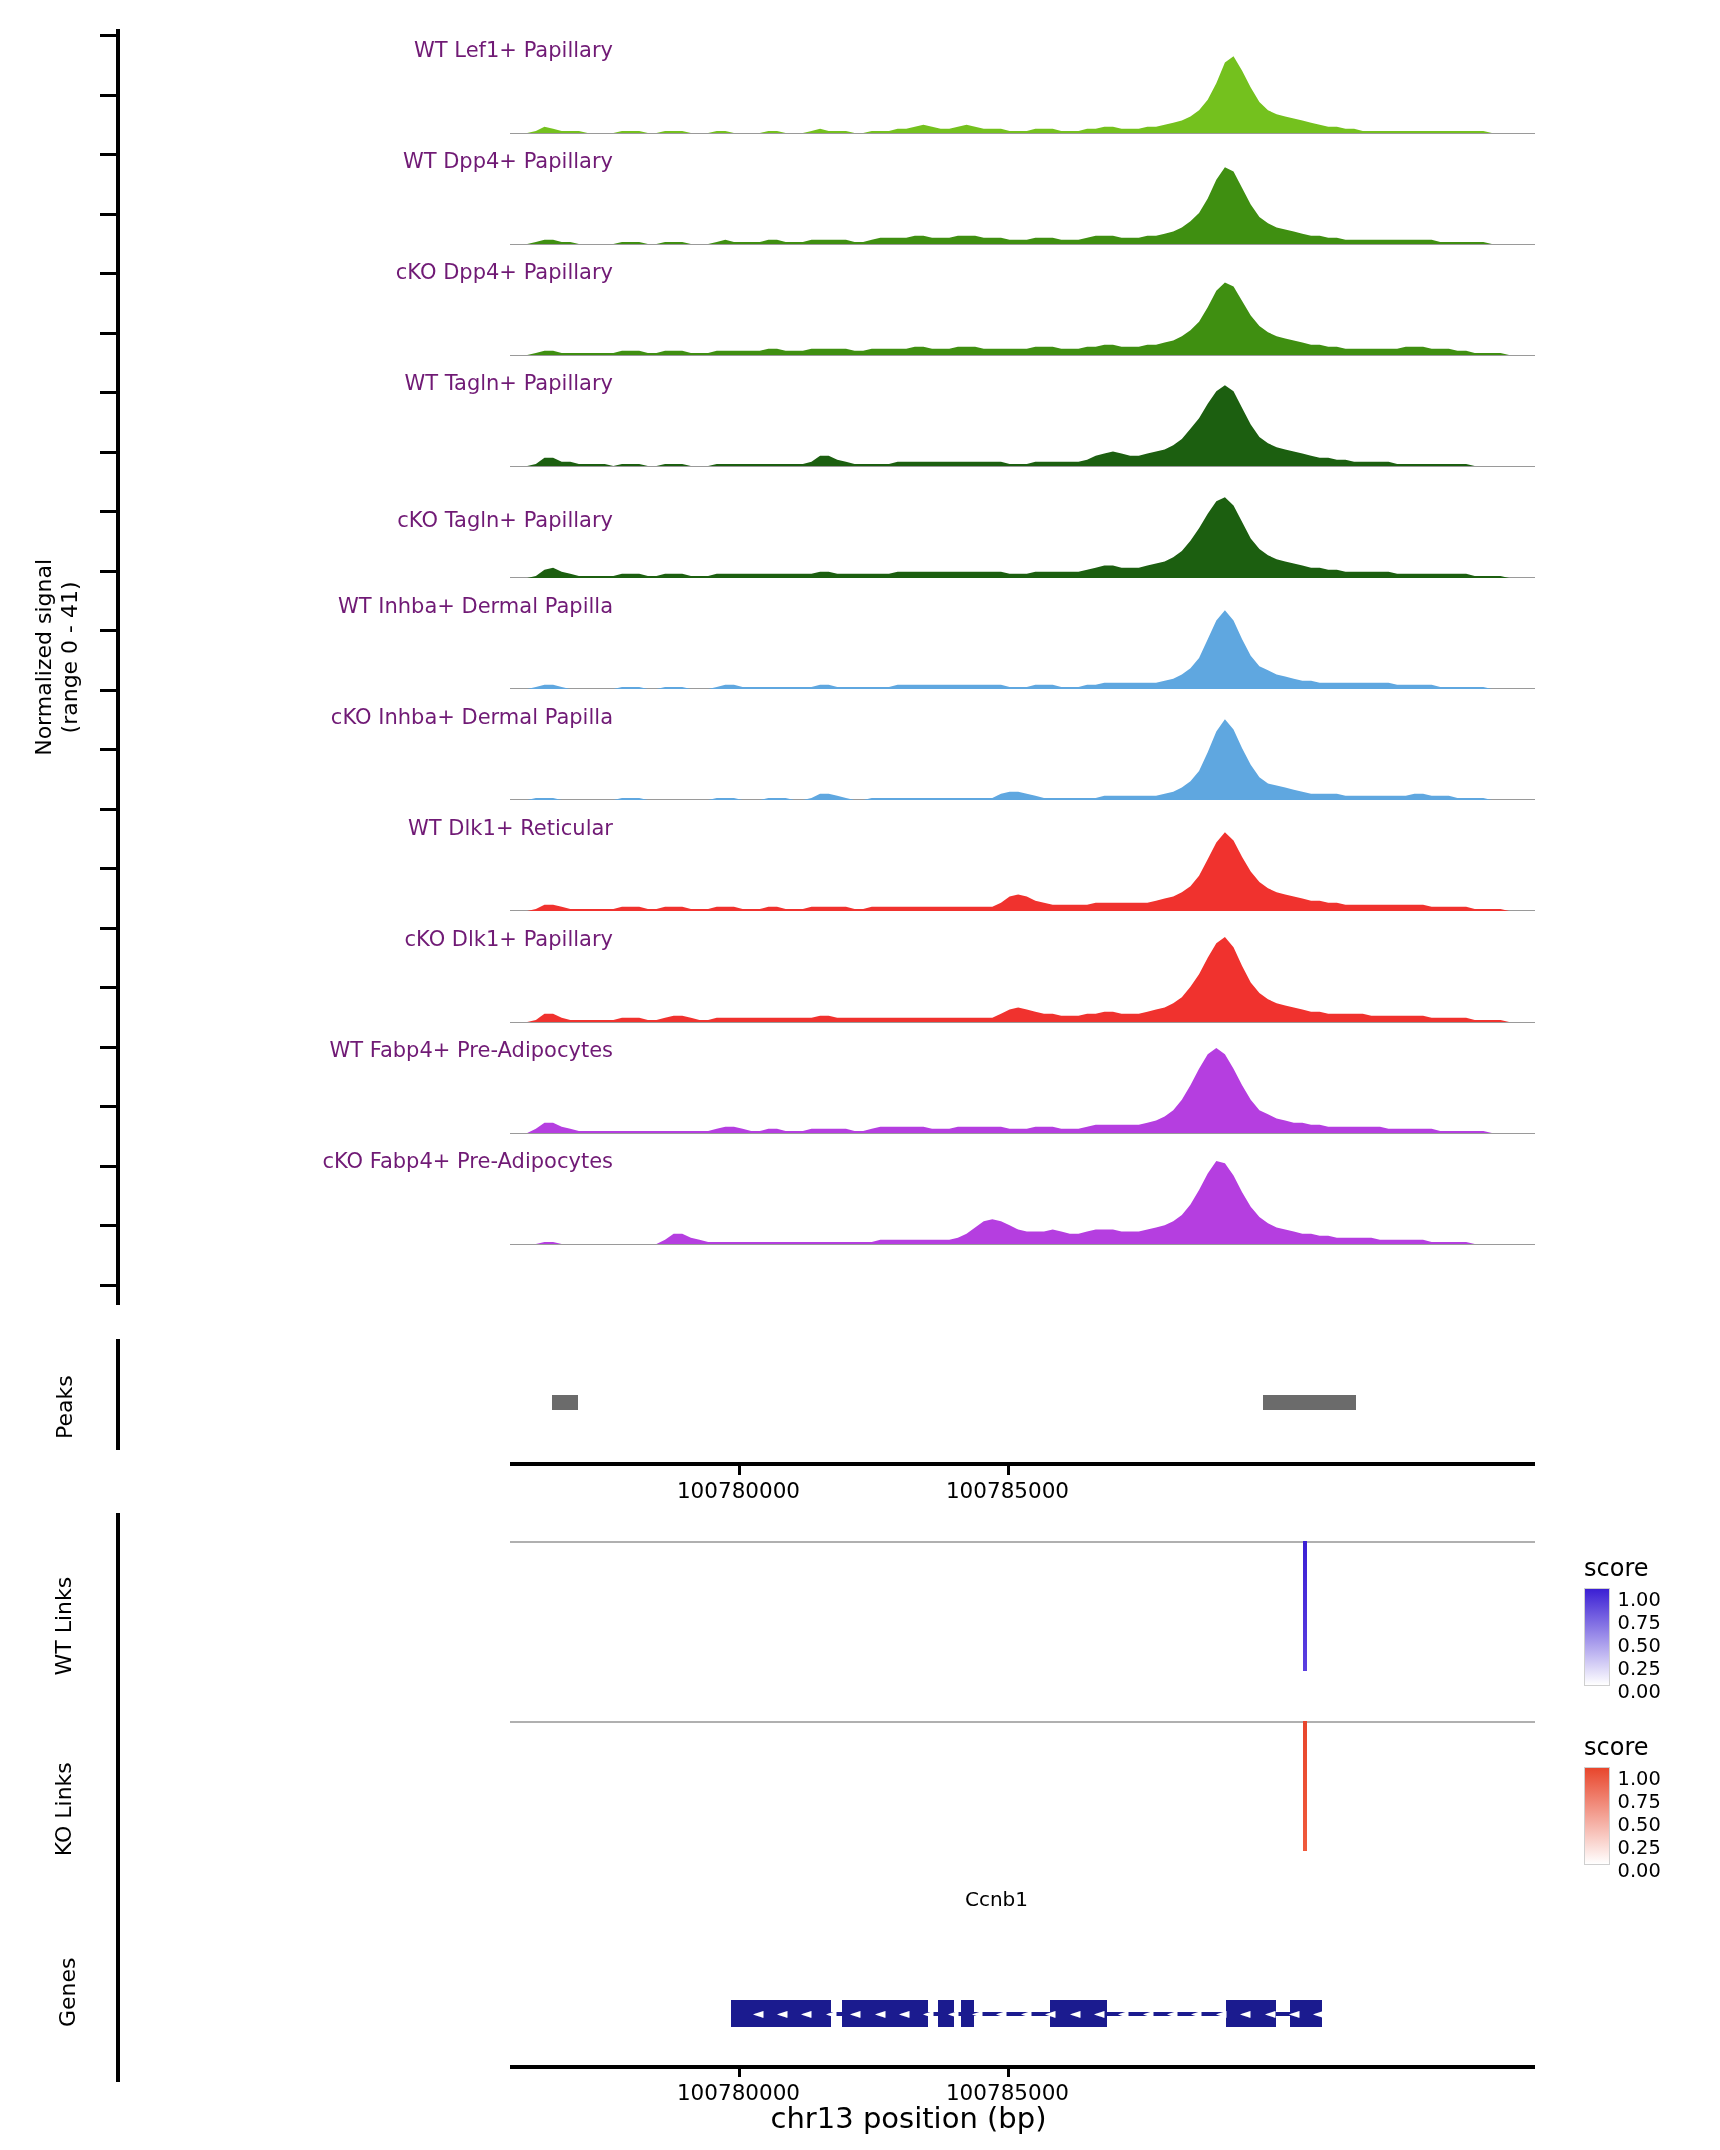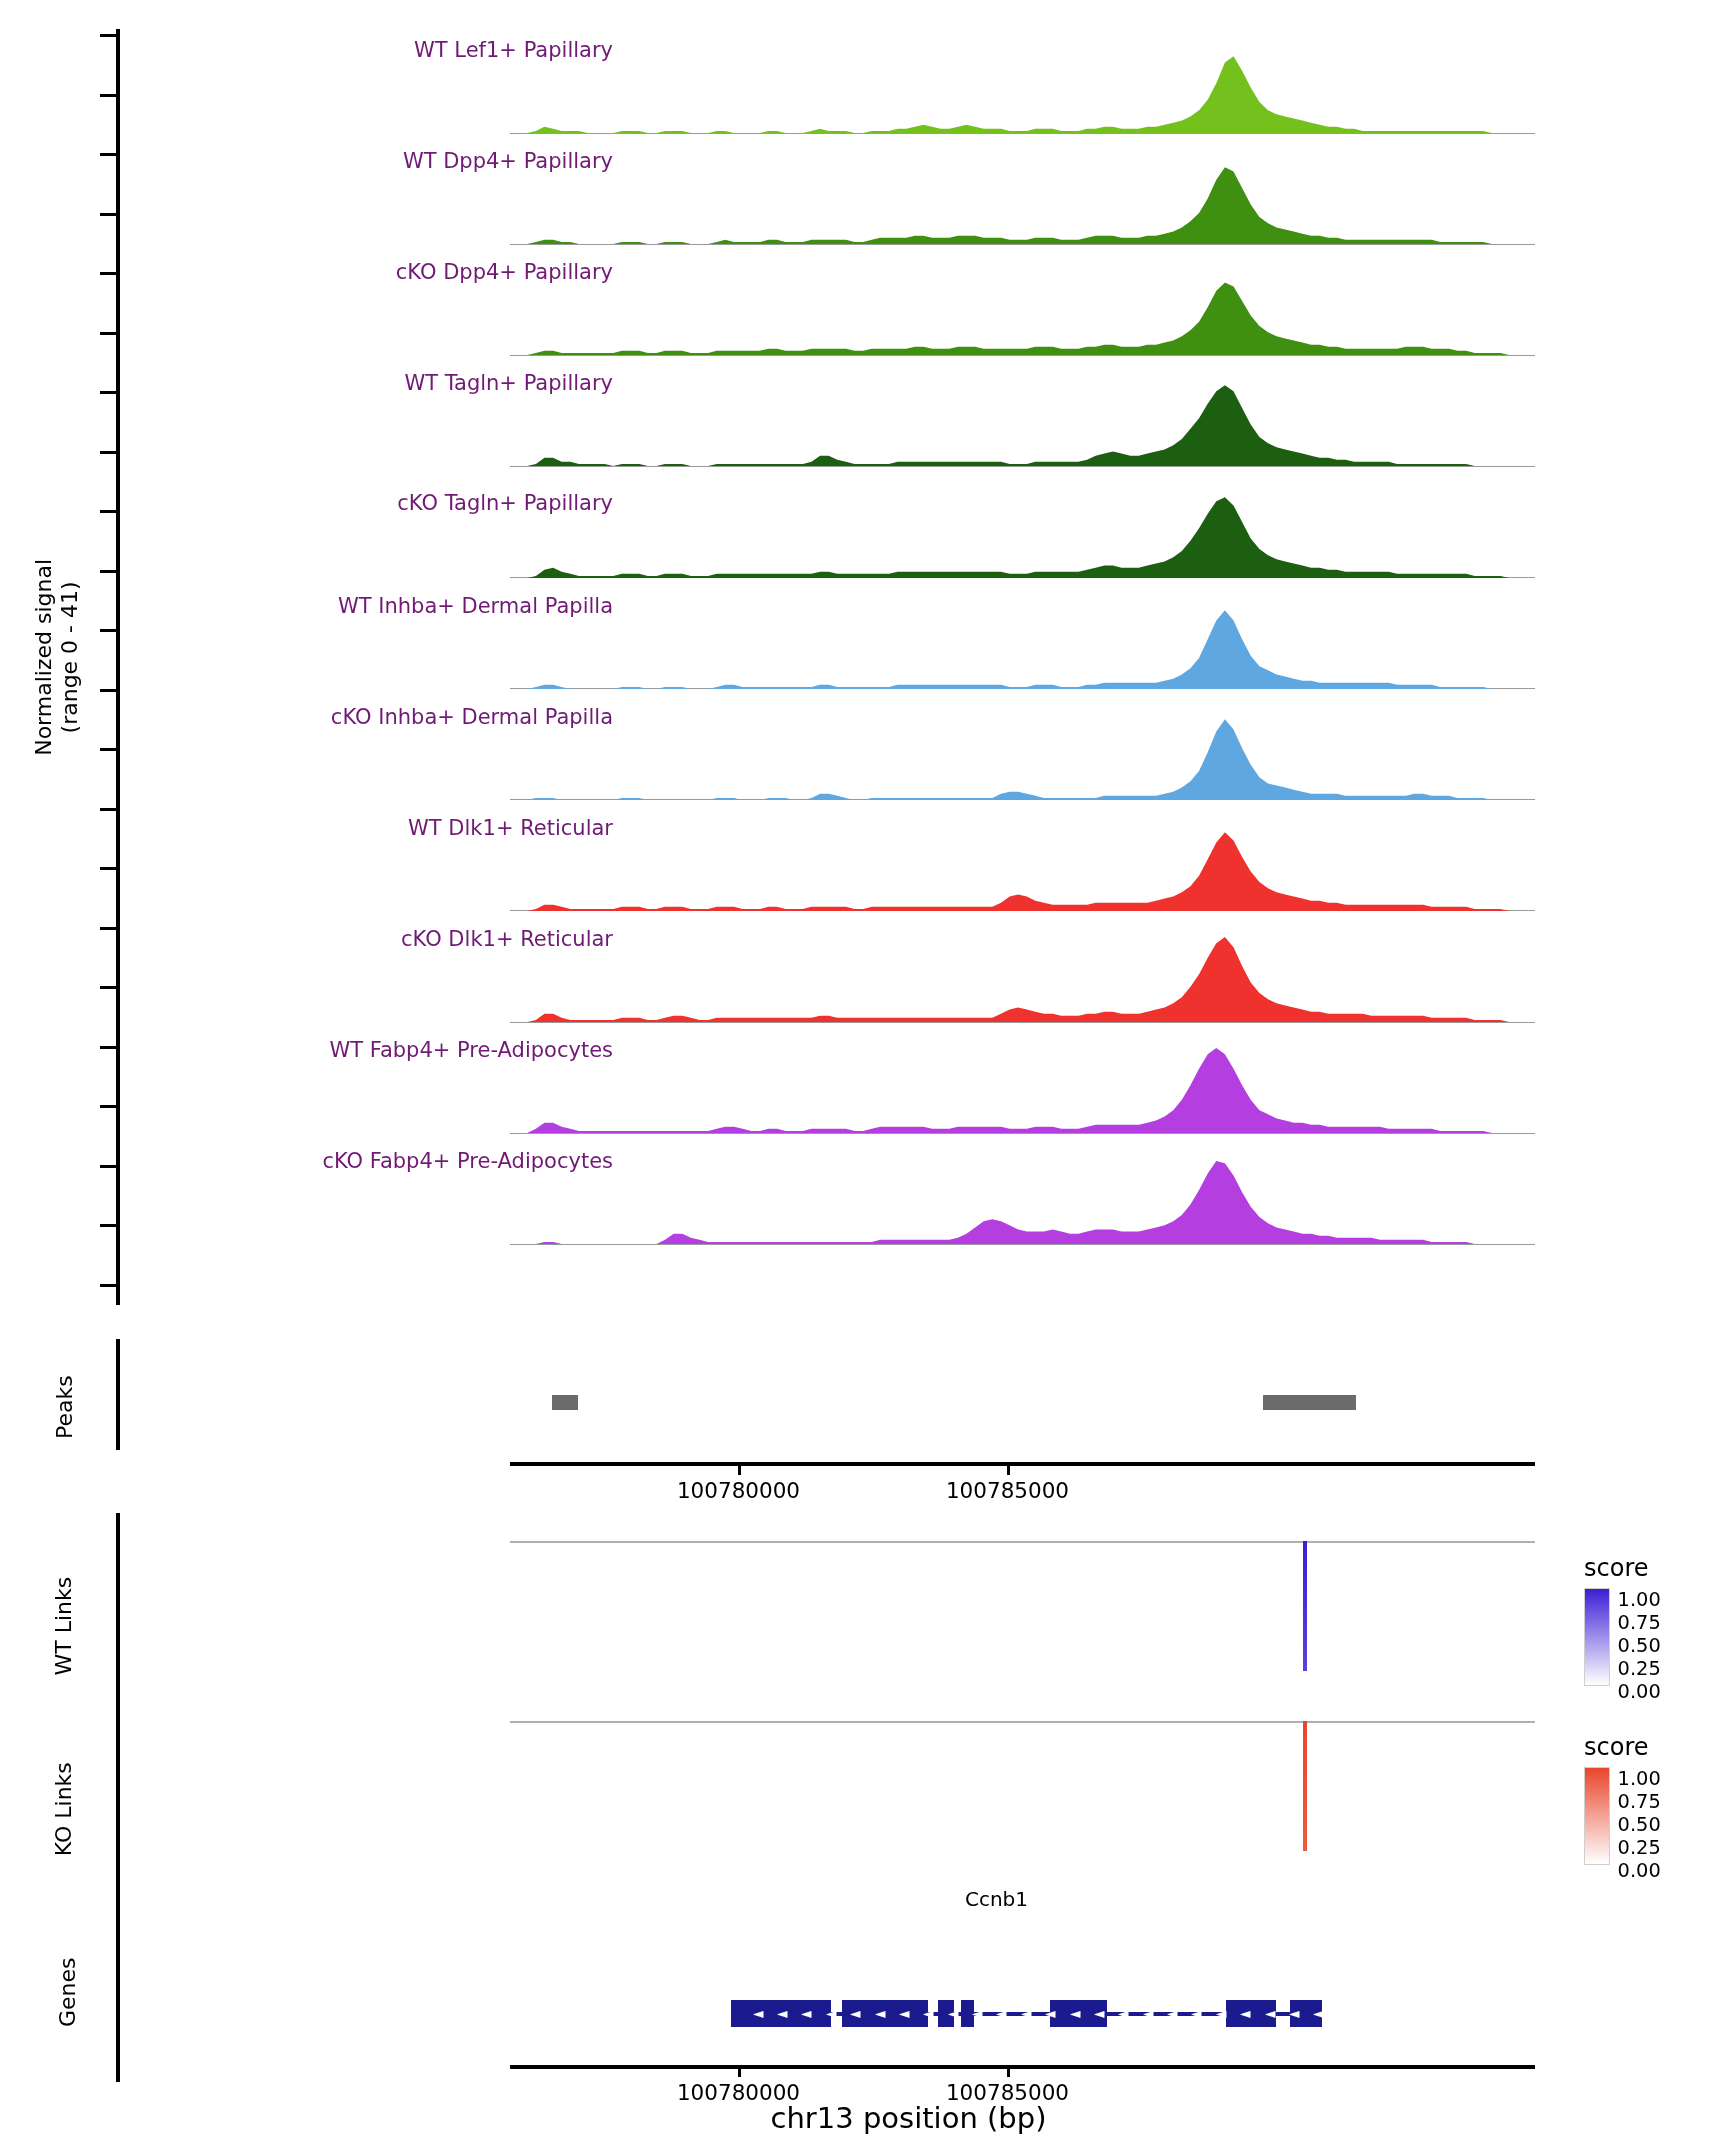--- a/index.html
+++ b/index.html
@@ -198,21 +198,21 @@
         <path d="M 0 118 L 0.0 118.0 L 12.0 118.0 L 24.0 118.0 L 36.1 115.1 L 48.1 112.2 L 60.1 112.2 L 72.1 115.1 L 84.1 115.1 L 96.1 115.1 L 108.2 115.1 L 120.2 115.1 L 132.2 115.1 L 144.2 115.1 L 156.2 112.2 L 168.2 112.2 L 180.3 112.2 L 192.3 115.1 L 204.3 115.1 L 216.3 112.2 L 228.3 112.2 L 240.3 112.2 L 252.4 115.1 L 264.4 115.1 L 276.4 115.1 L 288.4 112.2 L 300.4 112.2 L 312.4 112.2 L 324.5 112.2 L 336.5 112.2 L 348.5 112.2 L 360.5 109.4 L 372.5 109.4 L 384.5 112.2 L 396.6 112.2 L 408.6 112.2 L 420.6 109.4 L 432.6 109.4 L 444.6 109.4 L 456.6 109.4 L 468.7 109.4 L 480.7 112.2 L 492.7 112.2 L 504.7 109.4 L 516.7 109.4 L 528.7 109.4 L 540.8 109.4 L 552.8 109.4 L 564.8 106.5 L 576.8 106.5 L 588.8 109.4 L 600.8 109.4 L 612.9 109.4 L 624.9 106.5 L 636.9 106.5 L 648.9 106.5 L 660.9 109.4 L 672.9 109.4 L 685.0 109.4 L 697.0 109.4 L 709.0 109.4 L 721.0 109.4 L 733.0 106.5 L 745.0 106.5 L 757.1 106.5 L 769.1 109.4 L 781.1 109.4 L 793.1 109.4 L 805.1 106.5 L 817.1 106.5 L 829.2 103.6 L 841.2 103.6 L 853.2 106.5 L 865.2 106.5 L 877.2 106.5 L 889.2 103.6 L 901.3 103.6 L 913.3 100.7 L 925.3 97.9 L 937.3 92.1 L 949.3 83.5 L 961.3 72.0 L 973.4 51.8 L 985.4 28.8 L 997.4 17.3 L 1009.4 23.0 L 1021.4 43.2 L 1033.4 63.3 L 1045.5 77.7 L 1057.5 86.3 L 1069.5 92.1 L 1081.5 95.0 L 1093.5 97.9 L 1105.5 100.7 L 1117.6 103.6 L 1129.6 103.6 L 1141.6 106.5 L 1153.6 106.5 L 1165.6 109.4 L 1177.6 109.4 L 1189.7 109.4 L 1201.7 109.4 L 1213.7 109.4 L 1225.7 109.4 L 1237.7 109.4 L 1249.7 106.5 L 1261.8 106.5 L 1273.8 106.5 L 1285.8 109.4 L 1297.8 109.4 L 1309.8 109.4 L 1321.8 112.2 L 1333.9 112.2 L 1345.9 115.1 L 1357.9 115.1 L 1369.9 115.1 L 1381.9 115.1 L 1393.9 118.0 L 1406.0 118.0 L 1418.0 118.0 L 1430.0 118.0 L 1430 118 Z" fill="#3f8f11"></path>
       </svg>
     </div>
     <div class="track-label" style="top: 371px;">WT Tagln+ Papillary</div>
     <div class="baseline" style="top: 466px;"></div>
     <div class="track-plot" style="top: 381px; height: 85px;">
       <svg viewBox="0 0 1430 118" preserveAspectRatio="none">
         <path d="M 0 118 L 0.0 118.0 L 12.0 118.0 L 24.0 118.0 L 36.1 115.1 L 48.1 106.5 L 60.1 106.5 L 72.1 112.2 L 84.1 112.2 L 96.1 115.1 L 108.2 115.1 L 120.2 115.1 L 132.2 115.1 L 144.2 118.0 L 156.2 115.1 L 168.2 115.1 L 180.3 115.1 L 192.3 118.0 L 204.3 118.0 L 216.3 115.1 L 228.3 115.1 L 240.3 115.1 L 252.4 118.0 L 264.4 118.0 L 276.4 118.0 L 288.4 115.1 L 300.4 115.1 L 312.4 115.1 L 324.5 115.1 L 336.5 115.1 L 348.5 115.1 L 360.5 115.1 L 372.5 115.1 L 384.5 115.1 L 396.6 115.1 L 408.6 115.1 L 420.6 112.2 L 432.6 103.6 L 444.6 103.6 L 456.6 109.4 L 468.7 112.2 L 480.7 115.1 L 492.7 115.1 L 504.7 115.1 L 516.7 115.1 L 528.7 115.1 L 540.8 112.2 L 552.8 112.2 L 564.8 112.2 L 576.8 112.2 L 588.8 112.2 L 600.8 112.2 L 612.9 112.2 L 624.9 112.2 L 636.9 112.2 L 648.9 112.2 L 660.9 112.2 L 672.9 112.2 L 685.0 112.2 L 697.0 115.1 L 709.0 115.1 L 721.0 115.1 L 733.0 112.2 L 745.0 112.2 L 757.1 112.2 L 769.1 112.2 L 781.1 112.2 L 793.1 112.2 L 805.1 109.4 L 817.1 103.6 L 829.2 100.7 L 841.2 97.9 L 853.2 100.7 L 865.2 103.6 L 877.2 103.6 L 889.2 100.7 L 901.3 97.9 L 913.3 95.0 L 925.3 89.2 L 937.3 80.6 L 949.3 66.2 L 961.3 51.8 L 973.4 31.7 L 985.4 14.4 L 997.4 5.8 L 1009.4 14.4 L 1021.4 37.4 L 1033.4 60.4 L 1045.5 77.7 L 1057.5 86.3 L 1069.5 92.1 L 1081.5 95.0 L 1093.5 97.9 L 1105.5 100.7 L 1117.6 103.6 L 1129.6 106.5 L 1141.6 106.5 L 1153.6 109.4 L 1165.6 109.4 L 1177.6 112.2 L 1189.7 112.2 L 1201.7 112.2 L 1213.7 112.2 L 1225.7 112.2 L 1237.7 115.1 L 1249.7 115.1 L 1261.8 115.1 L 1273.8 115.1 L 1285.8 115.1 L 1297.8 115.1 L 1309.8 115.1 L 1321.8 115.1 L 1333.9 115.1 L 1345.9 118.0 L 1357.9 118.0 L 1369.9 118.0 L 1381.9 118.0 L 1393.9 118.0 L 1406.0 118.0 L 1418.0 118.0 L 1430.0 118.0 L 1430 118 Z" fill="#1c5f10"></path>
       </svg>
     </div>
-    <div class="track-label" style="top: 491px;">cKO Tagln+ Papillary</div>
+    <div class="track-label" style="top: 508px;">cKO Tagln+ Papillary</div>
     <div class="baseline" style="top: 577px;"></div>
     <div class="track-plot" style="top: 493px; height: 85px;">
       <svg viewBox="0 0 1430 118" preserveAspectRatio="none">
         <path d="M 0 118 L 0.0 118.0 L 12.0 118.0 L 24.0 118.0 L 36.1 115.1 L 48.1 106.5 L 60.1 103.6 L 72.1 109.4 L 84.1 112.2 L 96.1 115.1 L 108.2 115.1 L 120.2 115.1 L 132.2 115.1 L 144.2 115.1 L 156.2 112.2 L 168.2 112.2 L 180.3 112.2 L 192.3 115.1 L 204.3 115.1 L 216.3 112.2 L 228.3 112.2 L 240.3 112.2 L 252.4 115.1 L 264.4 115.1 L 276.4 115.1 L 288.4 112.2 L 300.4 112.2 L 312.4 112.2 L 324.5 112.2 L 336.5 112.2 L 348.5 112.2 L 360.5 112.2 L 372.5 112.2 L 384.5 112.2 L 396.6 112.2 L 408.6 112.2 L 420.6 112.2 L 432.6 109.4 L 444.6 109.4 L 456.6 112.2 L 468.7 112.2 L 480.7 112.2 L 492.7 112.2 L 504.7 112.2 L 516.7 112.2 L 528.7 112.2 L 540.8 109.4 L 552.8 109.4 L 564.8 109.4 L 576.8 109.4 L 588.8 109.4 L 600.8 109.4 L 612.9 109.4 L 624.9 109.4 L 636.9 109.4 L 648.9 109.4 L 660.9 109.4 L 672.9 109.4 L 685.0 109.4 L 697.0 112.2 L 709.0 112.2 L 721.0 112.2 L 733.0 109.4 L 745.0 109.4 L 757.1 109.4 L 769.1 109.4 L 781.1 109.4 L 793.1 109.4 L 805.1 106.5 L 817.1 103.6 L 829.2 100.7 L 841.2 100.7 L 853.2 103.6 L 865.2 103.6 L 877.2 103.6 L 889.2 100.7 L 901.3 97.9 L 913.3 95.0 L 925.3 89.2 L 937.3 80.6 L 949.3 66.2 L 961.3 48.9 L 973.4 28.8 L 985.4 11.5 L 997.4 5.8 L 1009.4 17.3 L 1021.4 40.3 L 1033.4 63.3 L 1045.5 77.7 L 1057.5 86.3 L 1069.5 92.1 L 1081.5 95.0 L 1093.5 97.9 L 1105.5 100.7 L 1117.6 103.6 L 1129.6 103.6 L 1141.6 106.5 L 1153.6 106.5 L 1165.6 109.4 L 1177.6 109.4 L 1189.7 109.4 L 1201.7 109.4 L 1213.7 109.4 L 1225.7 109.4 L 1237.7 112.2 L 1249.7 112.2 L 1261.8 112.2 L 1273.8 112.2 L 1285.8 112.2 L 1297.8 112.2 L 1309.8 112.2 L 1321.8 112.2 L 1333.9 112.2 L 1345.9 115.1 L 1357.9 115.1 L 1369.9 115.1 L 1381.9 115.1 L 1393.9 118.0 L 1406.0 118.0 L 1418.0 118.0 L 1430.0 118.0 L 1430 118 Z" fill="#1c5f10"></path>
       </svg>
     </div>
     <div class="track-label" style="top: 594px;">WT Inhba+ Dermal Papilla</div>
     <div class="baseline" style="top: 688px;"></div>
     <div class="track-plot" style="top: 604px; height: 85px;">
       <svg viewBox="0 0 1430 118" preserveAspectRatio="none">
@@ -226,21 +226,21 @@
         <path d="M 0 118 L 0.0 118.0 L 12.0 118.0 L 24.0 118.0 L 36.1 115.1 L 48.1 115.1 L 60.1 115.1 L 72.1 118.0 L 84.1 118.0 L 96.1 118.0 L 108.2 118.0 L 120.2 118.0 L 132.2 118.0 L 144.2 118.0 L 156.2 115.1 L 168.2 115.1 L 180.3 115.1 L 192.3 118.0 L 204.3 118.0 L 216.3 118.0 L 228.3 118.0 L 240.3 118.0 L 252.4 118.0 L 264.4 118.0 L 276.4 118.0 L 288.4 115.1 L 300.4 115.1 L 312.4 115.1 L 324.5 118.0 L 336.5 118.0 L 348.5 118.0 L 360.5 115.1 L 372.5 115.1 L 384.5 115.1 L 396.6 118.0 L 408.6 118.0 L 420.6 115.1 L 432.6 109.4 L 444.6 109.4 L 456.6 112.2 L 468.7 115.1 L 480.7 118.0 L 492.7 118.0 L 504.7 115.1 L 516.7 115.1 L 528.7 115.1 L 540.8 115.1 L 552.8 115.1 L 564.8 115.1 L 576.8 115.1 L 588.8 115.1 L 600.8 115.1 L 612.9 115.1 L 624.9 115.1 L 636.9 115.1 L 648.9 115.1 L 660.9 115.1 L 672.9 115.1 L 685.0 109.4 L 697.0 106.5 L 709.0 106.5 L 721.0 109.4 L 733.0 112.2 L 745.0 115.1 L 757.1 115.1 L 769.1 115.1 L 781.1 115.1 L 793.1 115.1 L 805.1 115.1 L 817.1 115.1 L 829.2 112.2 L 841.2 112.2 L 853.2 112.2 L 865.2 112.2 L 877.2 112.2 L 889.2 112.2 L 901.3 112.2 L 913.3 109.4 L 925.3 106.5 L 937.3 100.7 L 949.3 92.1 L 961.3 77.7 L 973.4 51.8 L 985.4 23.0 L 997.4 5.8 L 1009.4 20.1 L 1021.4 46.0 L 1033.4 69.1 L 1045.5 86.3 L 1057.5 95.0 L 1069.5 97.9 L 1081.5 100.7 L 1093.5 103.6 L 1105.5 106.5 L 1117.6 109.4 L 1129.6 109.4 L 1141.6 109.4 L 1153.6 109.4 L 1165.6 112.2 L 1177.6 112.2 L 1189.7 112.2 L 1201.7 112.2 L 1213.7 112.2 L 1225.7 112.2 L 1237.7 112.2 L 1249.7 112.2 L 1261.8 109.4 L 1273.8 109.4 L 1285.8 112.2 L 1297.8 112.2 L 1309.8 112.2 L 1321.8 115.1 L 1333.9 115.1 L 1345.9 115.1 L 1357.9 115.1 L 1369.9 118.0 L 1381.9 118.0 L 1393.9 118.0 L 1406.0 118.0 L 1418.0 118.0 L 1430.0 118.0 L 1430 118 Z" fill="#5fa7e0"></path>
       </svg>
     </div>
     <div class="track-label" style="top: 816px;">WT Dlk1+ Reticular</div>
     <div class="baseline" style="top: 910px;"></div>
     <div class="track-plot" style="top: 826px; height: 85px;">
       <svg viewBox="0 0 1430 118" preserveAspectRatio="none">
         <path d="M 0 118 L 0.0 118.0 L 12.0 118.0 L 24.0 118.0 L 36.1 115.1 L 48.1 109.4 L 60.1 109.4 L 72.1 112.2 L 84.1 115.1 L 96.1 115.1 L 108.2 115.1 L 120.2 115.1 L 132.2 115.1 L 144.2 115.1 L 156.2 112.2 L 168.2 112.2 L 180.3 112.2 L 192.3 115.1 L 204.3 115.1 L 216.3 112.2 L 228.3 112.2 L 240.3 112.2 L 252.4 115.1 L 264.4 115.1 L 276.4 115.1 L 288.4 112.2 L 300.4 112.2 L 312.4 112.2 L 324.5 115.1 L 336.5 115.1 L 348.5 115.1 L 360.5 112.2 L 372.5 112.2 L 384.5 115.1 L 396.6 115.1 L 408.6 115.1 L 420.6 112.2 L 432.6 112.2 L 444.6 112.2 L 456.6 112.2 L 468.7 112.2 L 480.7 115.1 L 492.7 115.1 L 504.7 112.2 L 516.7 112.2 L 528.7 112.2 L 540.8 112.2 L 552.8 112.2 L 564.8 112.2 L 576.8 112.2 L 588.8 112.2 L 600.8 112.2 L 612.9 112.2 L 624.9 112.2 L 636.9 112.2 L 648.9 112.2 L 660.9 112.2 L 672.9 112.2 L 685.0 106.5 L 697.0 97.9 L 709.0 95.0 L 721.0 97.9 L 733.0 103.6 L 745.0 106.5 L 757.1 109.4 L 769.1 109.4 L 781.1 109.4 L 793.1 109.4 L 805.1 109.4 L 817.1 106.5 L 829.2 106.5 L 841.2 106.5 L 853.2 106.5 L 865.2 106.5 L 877.2 106.5 L 889.2 106.5 L 901.3 103.6 L 913.3 100.7 L 925.3 97.9 L 937.3 92.1 L 949.3 83.5 L 961.3 69.1 L 973.4 46.0 L 985.4 23.0 L 997.4 8.6 L 1009.4 20.1 L 1021.4 43.2 L 1033.4 63.3 L 1045.5 77.7 L 1057.5 86.3 L 1069.5 92.1 L 1081.5 95.0 L 1093.5 97.9 L 1105.5 100.7 L 1117.6 103.6 L 1129.6 103.6 L 1141.6 106.5 L 1153.6 106.5 L 1165.6 109.4 L 1177.6 109.4 L 1189.7 109.4 L 1201.7 109.4 L 1213.7 109.4 L 1225.7 109.4 L 1237.7 109.4 L 1249.7 109.4 L 1261.8 109.4 L 1273.8 109.4 L 1285.8 112.2 L 1297.8 112.2 L 1309.8 112.2 L 1321.8 112.2 L 1333.9 112.2 L 1345.9 115.1 L 1357.9 115.1 L 1369.9 115.1 L 1381.9 115.1 L 1393.9 118.0 L 1406.0 118.0 L 1418.0 118.0 L 1430.0 118.0 L 1430 118 Z" fill="#f0322e"></path>
       </svg>
     </div>
-    <div class="track-label" style="top: 927px;">cKO Dlk1+ Reticular</div>
+    <div class="track-label" style="top: 927px;">cKO Dlk1+ Papillary</div>
     <div class="baseline" style="top: 1022px;"></div>
     <div class="track-plot" style="top: 937px; height: 85px;">
       <svg viewBox="0 0 1430 118" preserveAspectRatio="none">
         <path d="M 0 118 L 0.0 118.0 L 12.0 118.0 L 24.0 118.0 L 36.1 115.1 L 48.1 106.5 L 60.1 106.5 L 72.1 112.2 L 84.1 115.1 L 96.1 115.1 L 108.2 115.1 L 120.2 115.1 L 132.2 115.1 L 144.2 115.1 L 156.2 112.2 L 168.2 112.2 L 180.3 112.2 L 192.3 115.1 L 204.3 115.1 L 216.3 112.2 L 228.3 109.4 L 240.3 109.4 L 252.4 112.2 L 264.4 115.1 L 276.4 115.1 L 288.4 112.2 L 300.4 112.2 L 312.4 112.2 L 324.5 112.2 L 336.5 112.2 L 348.5 112.2 L 360.5 112.2 L 372.5 112.2 L 384.5 112.2 L 396.6 112.2 L 408.6 112.2 L 420.6 112.2 L 432.6 109.4 L 444.6 109.4 L 456.6 112.2 L 468.7 112.2 L 480.7 112.2 L 492.7 112.2 L 504.7 112.2 L 516.7 112.2 L 528.7 112.2 L 540.8 112.2 L 552.8 112.2 L 564.8 112.2 L 576.8 112.2 L 588.8 112.2 L 600.8 112.2 L 612.9 112.2 L 624.9 112.2 L 636.9 112.2 L 648.9 112.2 L 660.9 112.2 L 672.9 112.2 L 685.0 106.5 L 697.0 100.7 L 709.0 97.9 L 721.0 100.7 L 733.0 103.6 L 745.0 106.5 L 757.1 106.5 L 769.1 109.4 L 781.1 109.4 L 793.1 109.4 L 805.1 106.5 L 817.1 106.5 L 829.2 103.6 L 841.2 103.6 L 853.2 106.5 L 865.2 106.5 L 877.2 106.5 L 889.2 103.6 L 901.3 100.7 L 913.3 97.9 L 925.3 92.1 L 937.3 83.5 L 949.3 69.1 L 961.3 51.8 L 973.4 28.8 L 985.4 8.6 L 997.4 0.0 L 1009.4 14.4 L 1021.4 40.3 L 1033.4 63.3 L 1045.5 77.7 L 1057.5 86.3 L 1069.5 92.1 L 1081.5 95.0 L 1093.5 97.9 L 1105.5 100.7 L 1117.6 103.6 L 1129.6 103.6 L 1141.6 106.5 L 1153.6 106.5 L 1165.6 106.5 L 1177.6 106.5 L 1189.7 106.5 L 1201.7 109.4 L 1213.7 109.4 L 1225.7 109.4 L 1237.7 109.4 L 1249.7 109.4 L 1261.8 109.4 L 1273.8 109.4 L 1285.8 112.2 L 1297.8 112.2 L 1309.8 112.2 L 1321.8 112.2 L 1333.9 112.2 L 1345.9 115.1 L 1357.9 115.1 L 1369.9 115.1 L 1381.9 115.1 L 1393.9 118.0 L 1406.0 118.0 L 1418.0 118.0 L 1430.0 118.0 L 1430 118 Z" fill="#f0322e"></path>
       </svg>
     </div>
     <div class="track-label" style="top: 1038px;">WT Fabp4+ Pre-Adipocytes</div>
     <div class="baseline" style="top: 1133px;"></div>
     <div class="track-plot" style="top: 1048px; height: 85px;">
       <svg viewBox="0 0 1430 118" preserveAspectRatio="none">

